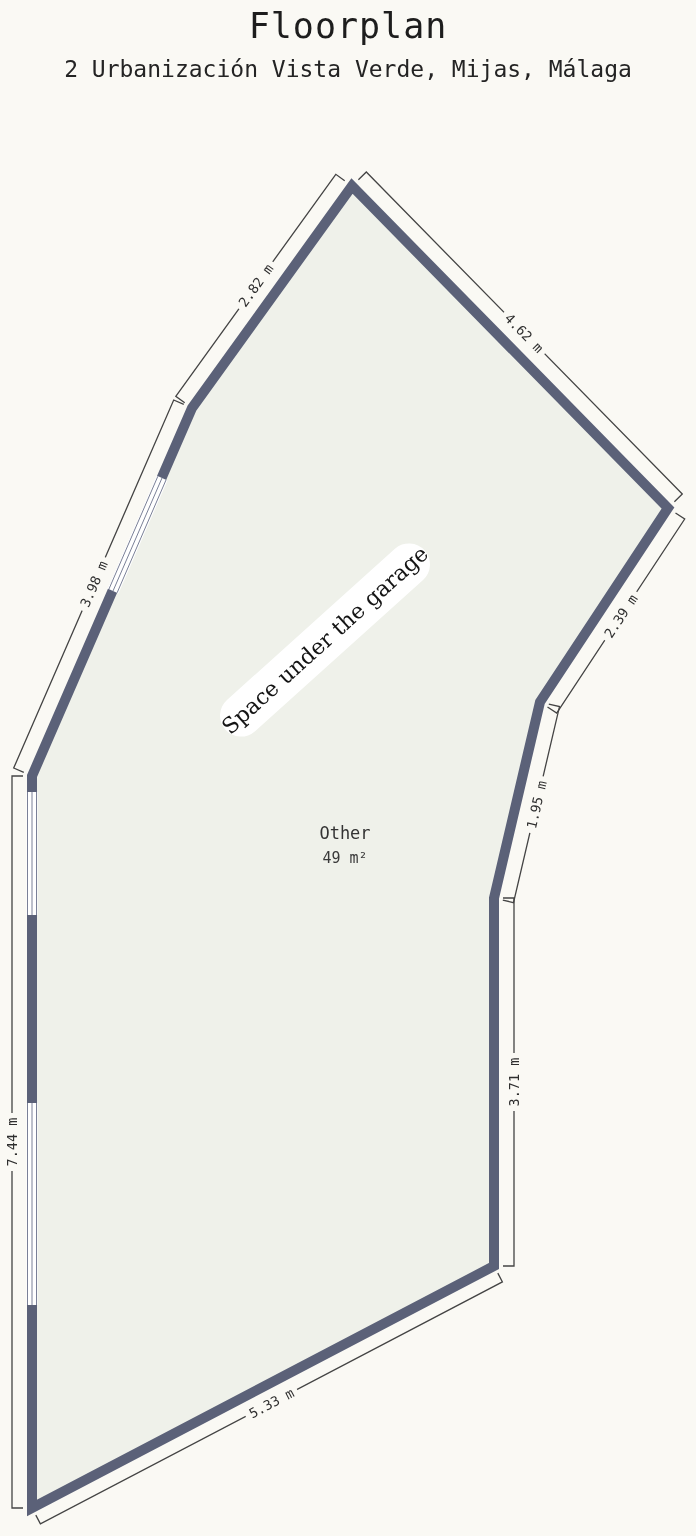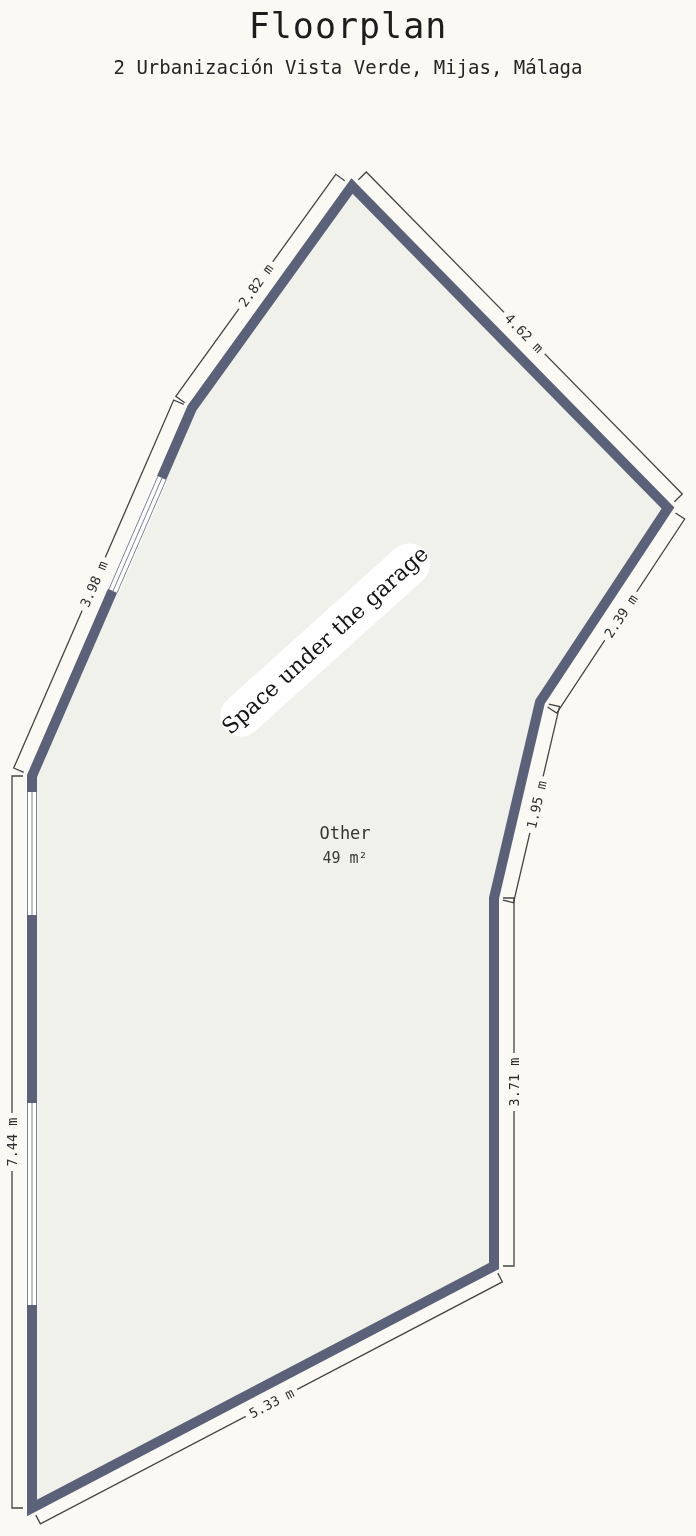--- a/index.html
+++ b/index.html
@@ -26,21 +26,21 @@
   }
   .title {
     margin: 6px 0 0 0;
     font-size: 35px;
     font-weight: 500;
     color: #1d1d1d;
     letter-spacing: 1px;
   }
   .address {
     margin: 10px 0 0 0;
-    font-size: 19px;
+    font-size: 23px;
     font-weight: 400;
     color: #242424;
   }
   .area-note {
     margin: 12px 0 0 0;
     font-size: 16px;
     font-weight: 400;
     color: #2b2b2b;
   }
   .plan-svg {

